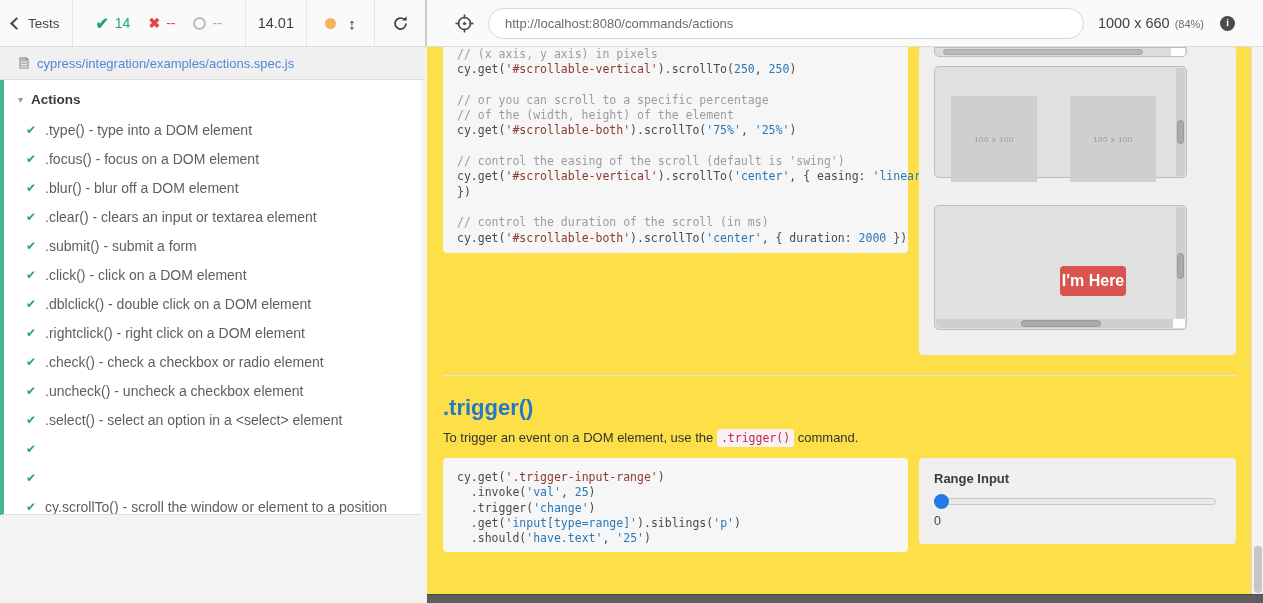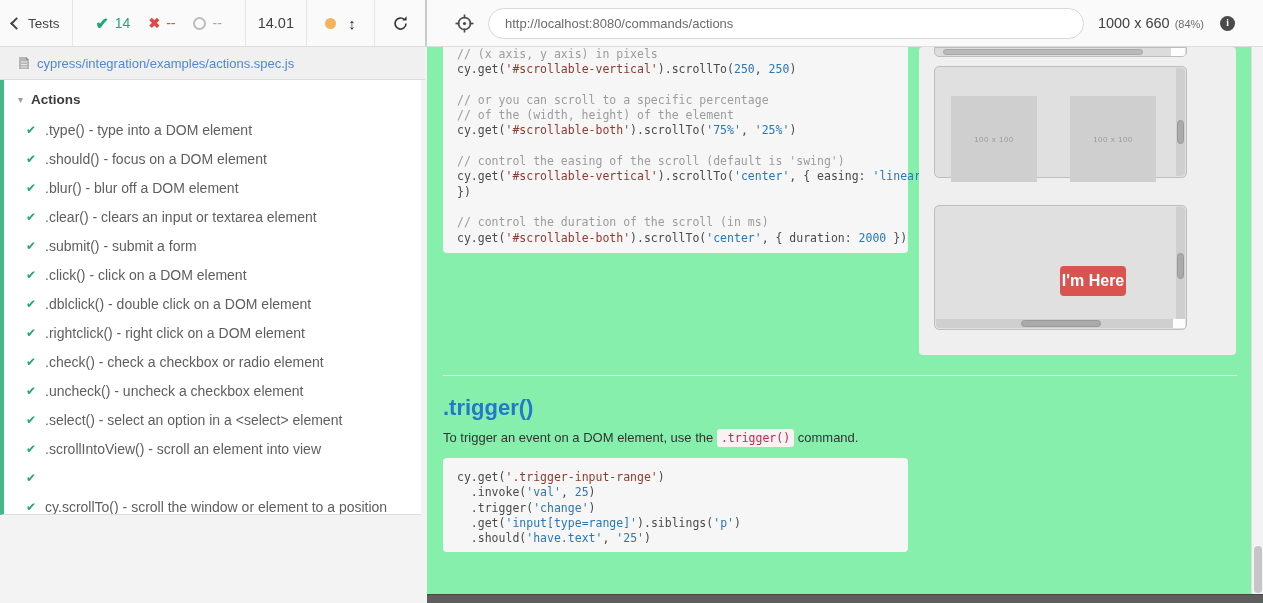--- a/index.html
+++ b/index.html
@@ -42,21 +42,21 @@
   .testlist-card { background:#fff; border-left:4px solid #43b787; border-bottom:1px solid #ddd; width:421px; height:435px; overflow:hidden; }
   .suite-row { display:flex; align-items:center; gap:8px; padding:12px 0 8px 14px; cursor:pointer; }
   .caret { font-size:10px; color:#9a9a9a; }
   .suite-label { font-size:13.5px; color:#3c3c3c; font-weight:600; }
   ul.tests { list-style:none; }
   li.test { height:29px; display:flex; align-items:center; gap:9px; padding-left:22px; cursor:pointer; }
   .chk { color:#22a774; font-size:12px; }
   .tlabel { font-size:14px; color:#5e5e5e; }
 
   
-  .aut { position:absolute; left:427px; top:47px; width:836px; height:547px; background:#86efac; overflow:hidden; }
+  .aut { position:absolute; left:427px; top:47px; width:836px; height:547px; background:#fde047; overflow:hidden; }
   .code-card { position:absolute; left:16px; width:465px; background:#f6f6f6; border-radius:4px; padding:6px 14px; font-family:"DejaVu Sans Mono", monospace; font-size:11.5px; line-height:15.3px; }
   .code1 { top:-6px; height:212px; }
   .code2 { top:411px; height:94px; padding-top:12px; }
   .cl { white-space:pre; }
   .tk-tx { color:#4a4a4a;text-align:right; }
   .tk-cm { color:#9c9c9c; }
   .tk-st { color:#2a77b5; }
   .tk-nm { color:#2a77b5; }
   .tk-sel { color:#8b3a30; }
 
@@ -179,21 +179,21 @@
         <span class="caret">▾</span>
         <span class="suite-label">Actions</span>
       </div>
       <ul class="tests">
         <li class="test">
             <span class="chk">✔</span>
             <span class="tlabel">.type() - type into a DOM element</span>
           </li>
         <li class="test">
             <span class="chk">✔</span>
-            <span class="tlabel">.should() - focus on a DOM element</span>
+            <span class="tlabel">.focus() - focus on a DOM element</span>
           </li>
         <li class="test">
             <span class="chk">✔</span>
             <span class="tlabel">.blur() - blur off a DOM element</span>
           </li>
         <li class="test">
             <span class="chk">✔</span>
             <span class="tlabel">.clear() - clears an input or textarea element</span>
           </li>
         <li class="test">
@@ -219,21 +219,20 @@
         <li class="test">
             <span class="chk">✔</span>
             <span class="tlabel">.uncheck() - uncheck a checkbox element</span>
           </li>
         <li class="test">
             <span class="chk">✔</span>
             <span class="tlabel">.select() - select an option in a &lt;select&gt; element</span>
           </li>
         <li class="test">
             <span class="chk">✔</span>
-            <span class="tlabel">.scrollIntoView() - scroll an element into view</span>
           </li>
         <li class="test">
             <span class="chk">✔</span>
           </li>
         <li class="test">
             <span class="chk">✔</span>
             <span class="tlabel">cy.scrollTo() - scroll the window or element to a position</span>
           </li>
       </ul>
     </div>
@@ -269,20 +268,27 @@
       </div>
     </div>
 
     <div class="hr"></div>
 
     <div class="sec-heading">.trigger()</div>
     <div class="sec-para"><span>To trigger an event on a DOM element, use the </span><span class="inline-code">.trigger()</span><span> command.</span></div>
 
     <pre class="code-card code2"><div class="cl"><span class="tk-tx">cy.get(</span><span class="tk-sel">'.trigger-input-range'</span><span class="tk-tx">)</span></div><div class="cl"><span class="tk-tx">  .invoke(</span><span class="tk-st">'val'</span><span class="tk-tx">, </span><span class="tk-nm">25</span><span class="tk-tx">)</span></div><div class="cl"><span class="tk-tx">  .trigger(</span><span class="tk-st">'change'</span><span class="tk-tx">)</span></div><div class="cl"><span class="tk-tx">  .get(</span><span class="tk-st">'input[type=range]'</span><span class="tk-tx">).siblings(</span><span class="tk-st">'p'</span><span class="tk-tx">)</span></div><div class="cl"><span class="tk-tx">  .should(</span><span class="tk-st">'have.text'</span><span class="tk-tx">, </span><span class="tk-st">'25'</span><span class="tk-tx">)</span></div></pre>
 
+    <div class="widget-card wcard2">
+      <div class="range-label">Range Input</div>
+      <div class="slider">
+        <div class="slider-thumb"></div>
+      </div>
+      <div class="range-value">0</div>
+    </div>
 
     <div class="aut-vscrollbar">
       <div class="aut-vthumb"></div>
     </div>
   </div>
 
   <div class="aut-hscrollbar"></div>
 
 </div>
 

